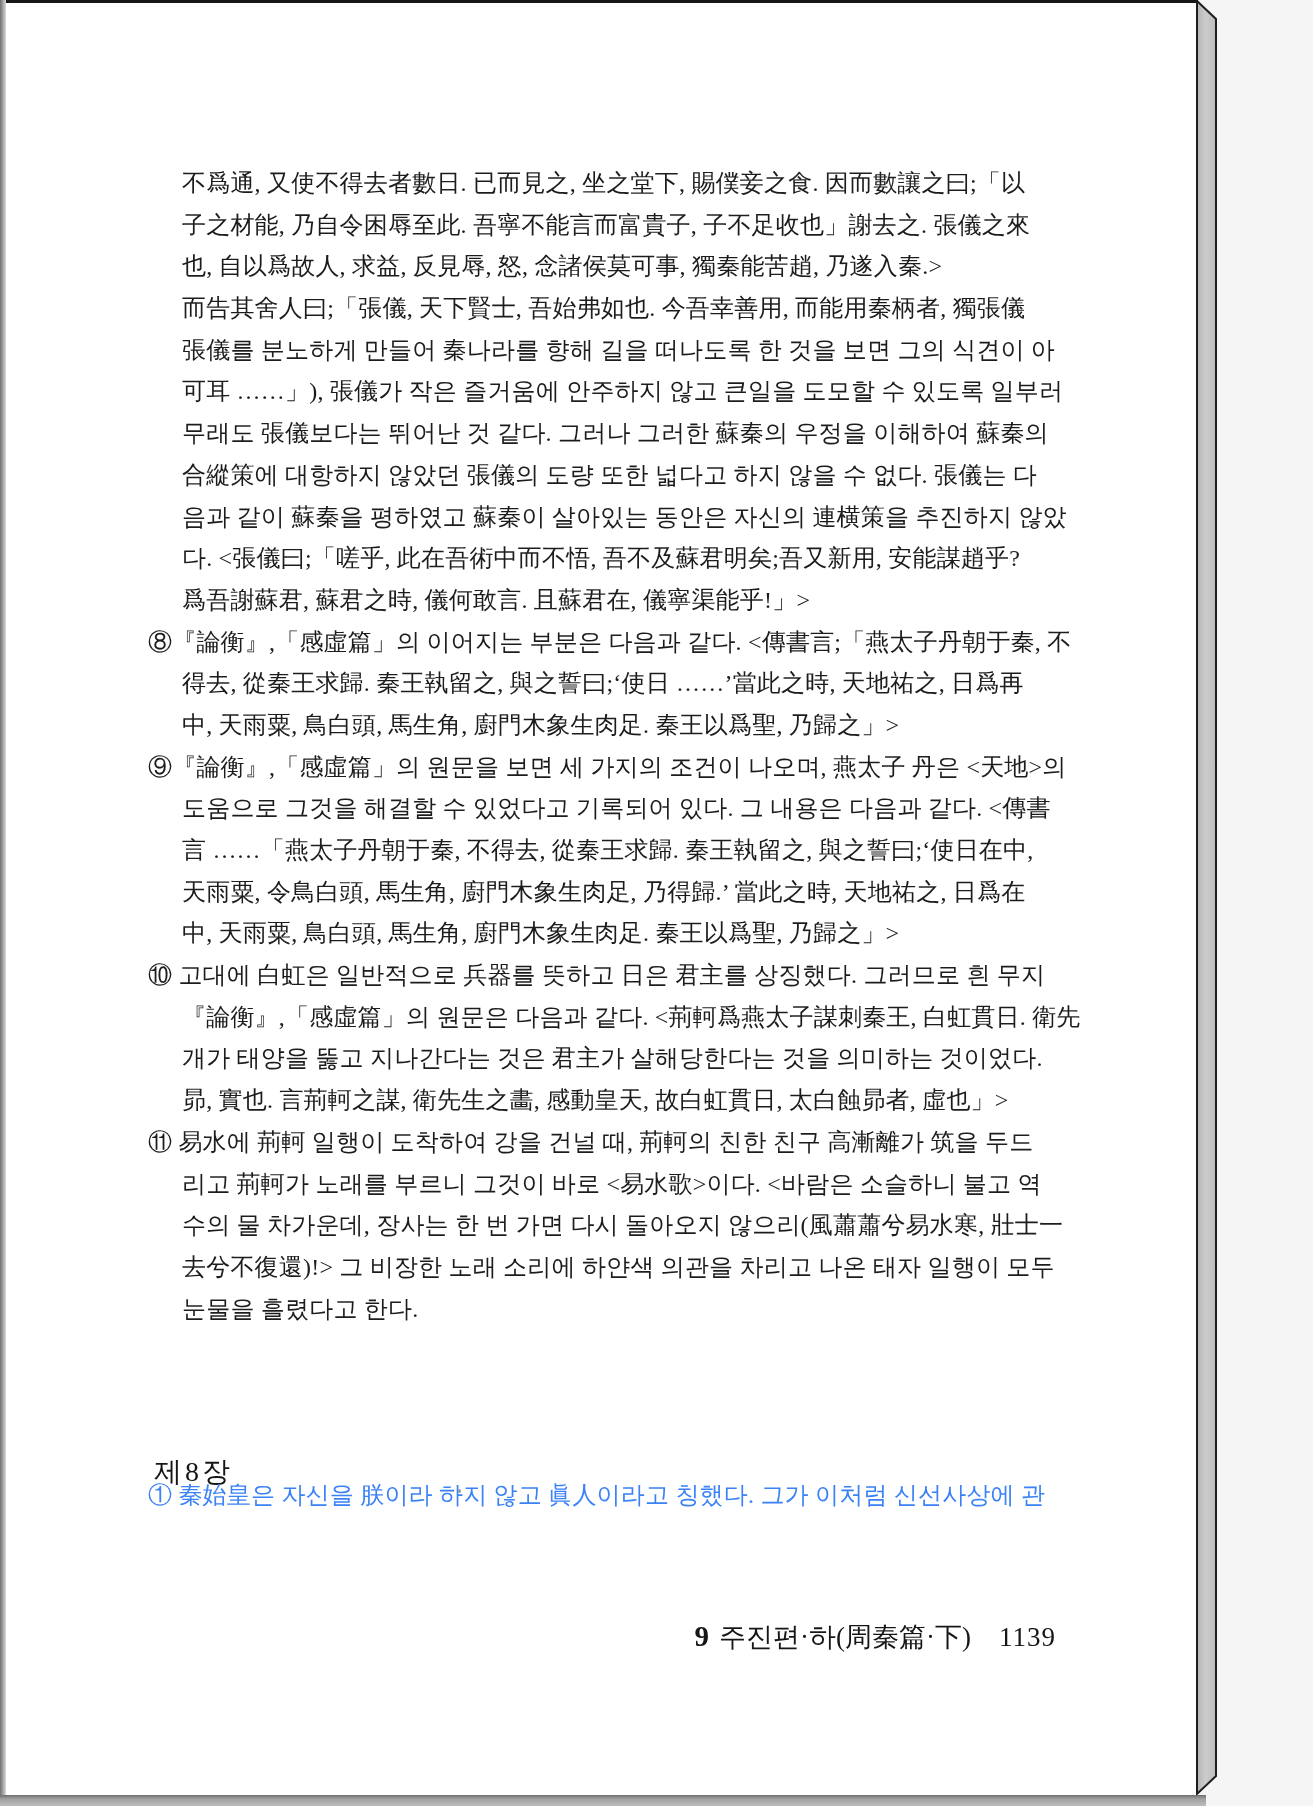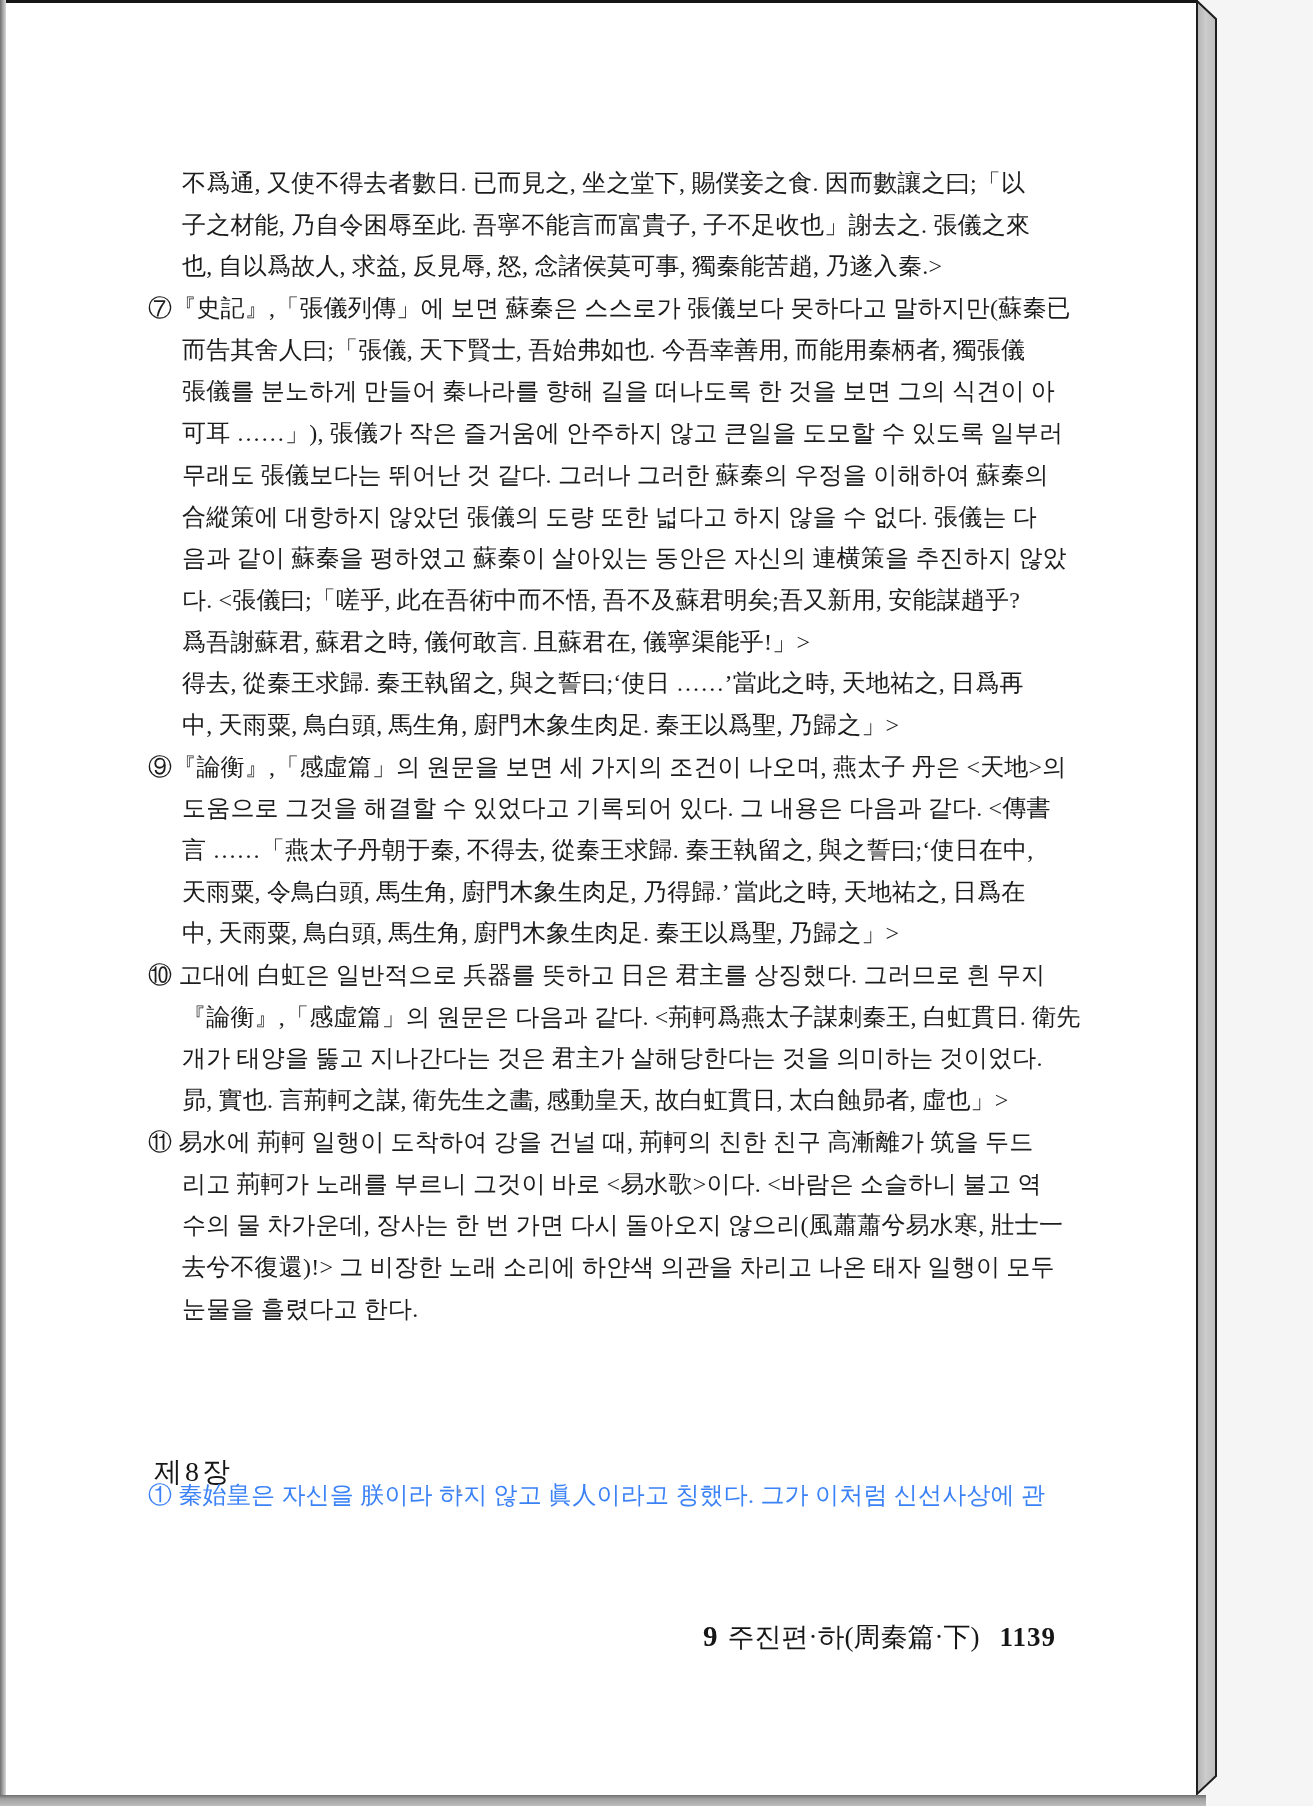--- a/index.html
+++ b/index.html
@@ -51,47 +51,47 @@
   .firstitem{
     position:absolute;left:142px;top:1472px;
     color:#3b82f6;
   }
 
   .footer{
     position:absolute;right:142px;top:1616px;
     font-size:27px;color:#161616;white-space:nowrap;
   }
   .footer .vol{font-weight:bold;font-size:29px;margin-right:10px;}
-  .footer .pno{font-weight:bold;margin-left:20px;letter-spacing:1px;}
+  .footer .pno{font-weight:normal;margin-left:28px;letter-spacing:1px;}
 
   .speck{
     position:absolute;left:452px;top:1486px;width:3px;height:4px;
     background:#9b9b9b;border-radius:50%;
   }
 </style>
 </head>
 <body>
 
 <div class="canvas">
 
   <div class="paper">
 
     <div class="textblock" id="lines">
         <div class="ln hang">不爲通, 又使不得去者數日. 已而見之, 坐之堂下, 賜僕妾之食. 因而數讓之曰;「以</div>
         <div class="ln hang">子之材能, 乃自令困辱至此. 吾寧不能言而富貴子, 子不足收也」謝去之. 張儀之來</div>
         <div class="ln hang">也, 自以爲故人, 求益, 反見辱, 怒, 念諸侯莫可事, 獨秦能苦趙, 乃遂入秦.&gt;</div>
-        <div class="ln">⑦『史記』,「張儀列傳」에 보면 蘇秦은 스스로가 張儀보다 못하다고 말하지만(蘇秦已</div>
         <div class="ln hang">而告其舍人曰;「張儀, 天下賢士, 吾始弗如也. 今吾幸善用, 而能用秦柄者, 獨張儀</div>
         <div class="ln hang">張儀를 분노하게 만들어 秦나라를 향해 길을 떠나도록 한 것을 보면 그의 식견이 아</div>
         <div class="ln hang">可耳 ……」), 張儀가 작은 즐거움에 안주하지 않고 큰일을 도모할 수 있도록 일부러</div>
         <div class="ln hang">무래도 張儀보다는 뛰어난 것 같다. 그러나 그러한 蘇秦의 우정을 이해하여 蘇秦의</div>
         <div class="ln hang">合縱策에 대항하지 않았던 張儀의 도량 또한 넓다고 하지 않을 수 없다. 張儀는 다</div>
         <div class="ln hang">음과 같이 蘇秦을 평하였고 蘇秦이 살아있는 동안은 자신의 連横策을 추진하지 않았</div>
         <div class="ln hang">다. &lt;張儀曰;「嗟乎, 此在吾術中而不悟, 吾不及蘇君明矣;吾又新用, 安能謀趙乎?</div>
         <div class="ln hang">爲吾謝蘇君, 蘇君之時, 儀何敢言. 且蘇君在, 儀寧渠能乎!」&gt;</div>
+        <div class="ln">⑧『論衡』,「感虛篇」의 이어지는 부분은 다음과 같다. &lt;傳書言;「燕太子丹朝于秦, 不</div>
         <div class="ln hang">得去, 從秦王求歸. 秦王執留之, 與之誓曰;‘使日 ……’當此之時, 天地祐之, 日爲再</div>
         <div class="ln hang">中, 天雨粟, 鳥白頭, 馬生角, 廚門木象生肉足. 秦王以爲聖, 乃歸之」&gt;</div>
         <div class="ln">⑨『論衡』,「感虛篇」의 원문을 보면 세 가지의 조건이 나오며, 燕太子 丹은 &lt;天地&gt;의</div>
         <div class="ln hang">도움으로 그것을 해결할 수 있었다고 기록되어 있다. 그 내용은 다음과 같다. &lt;傳書</div>
         <div class="ln hang">言 ……「燕太子丹朝于秦, 不得去, 從秦王求歸. 秦王執留之, 與之誓曰;‘使日在中,</div>
         <div class="ln hang">天雨粟, 令鳥白頭, 馬生角, 廚門木象生肉足, 乃得歸.’ 當此之時, 天地祐之, 日爲在</div>
         <div class="ln hang">中, 天雨粟, 鳥白頭, 馬生角, 廚門木象生肉足. 秦王以爲聖, 乃歸之」&gt;</div>
         <div class="ln">⑩ 고대에 白虹은 일반적으로 兵器를 뜻하고 日은 君主를 상징했다. 그러므로 흰 무지</div>
         <div class="ln hang">『論衡』,「感虛篇」의 원문은 다음과 같다. &lt;荊軻爲燕太子謀刺秦王, 白虹貫日. 衛先</div>
         <div class="ln hang">개가 태양을 뚫고 지나간다는 것은 君主가 살해당한다는 것을 의미하는 것이었다.</div>

